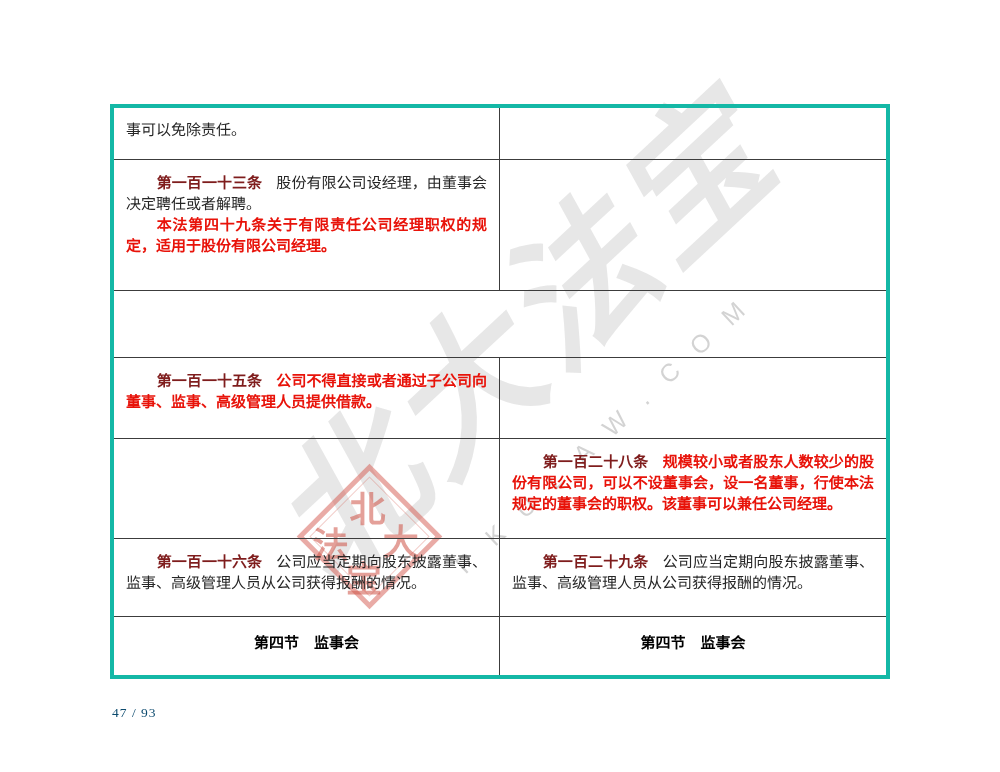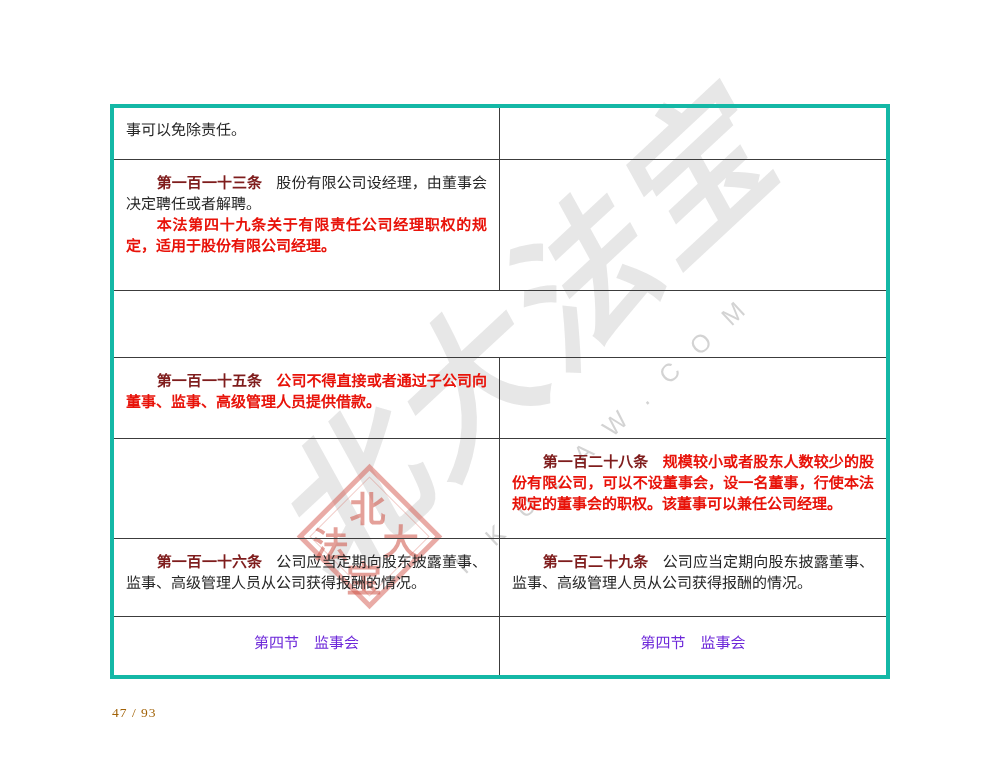--- a/index.html
+++ b/index.html
@@ -102,33 +102,33 @@
     font-family: "Liberation Sans", "DejaVu Sans", sans-serif;
     margin-right: 0.95em;
   }
   .seg-red {
     color: #e8130a;
     font-weight: 700;
     font-family: Liberation Serif, serif;
   }
   .seg-black { color: #262626; }
   .seg-section {
-    color: #6d28d9;
-    font-weight: 400;
+    color: #000000;
+    font-weight: 700;
     font-family: "Liberation Sans", "DejaVu Sans", sans-serif;
   }
 
   
   .page-footer {
     position: absolute;
     left: 112px; top: 705px;
     z-index: 2;
     font-size: 13.5px;
     letter-spacing: 1px;
-    color: #a16207;
+    color: #0c4a6e;
     font-family: "Liberation Serif", "DejaVu Serif", serif;
   }
 </style>
 </head>
 <body>
 
 <div class="page">
 
   <div class="wm-layer">
     <div class="wm-rotated">

